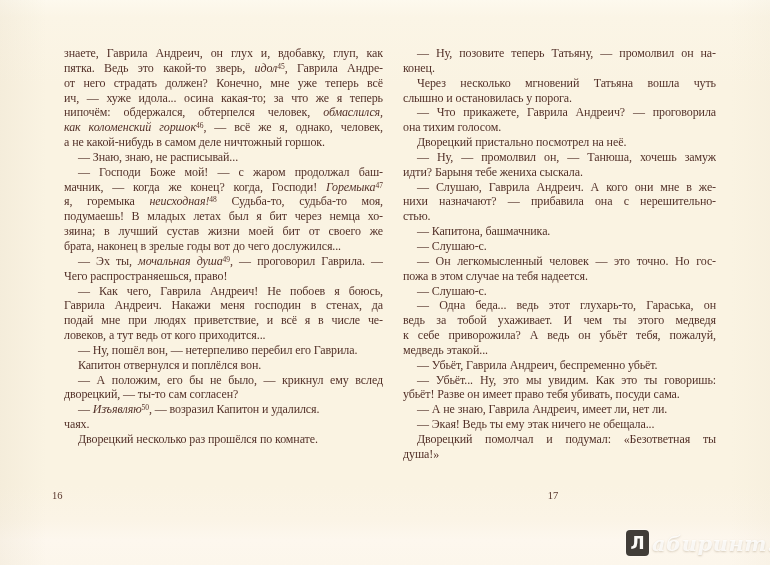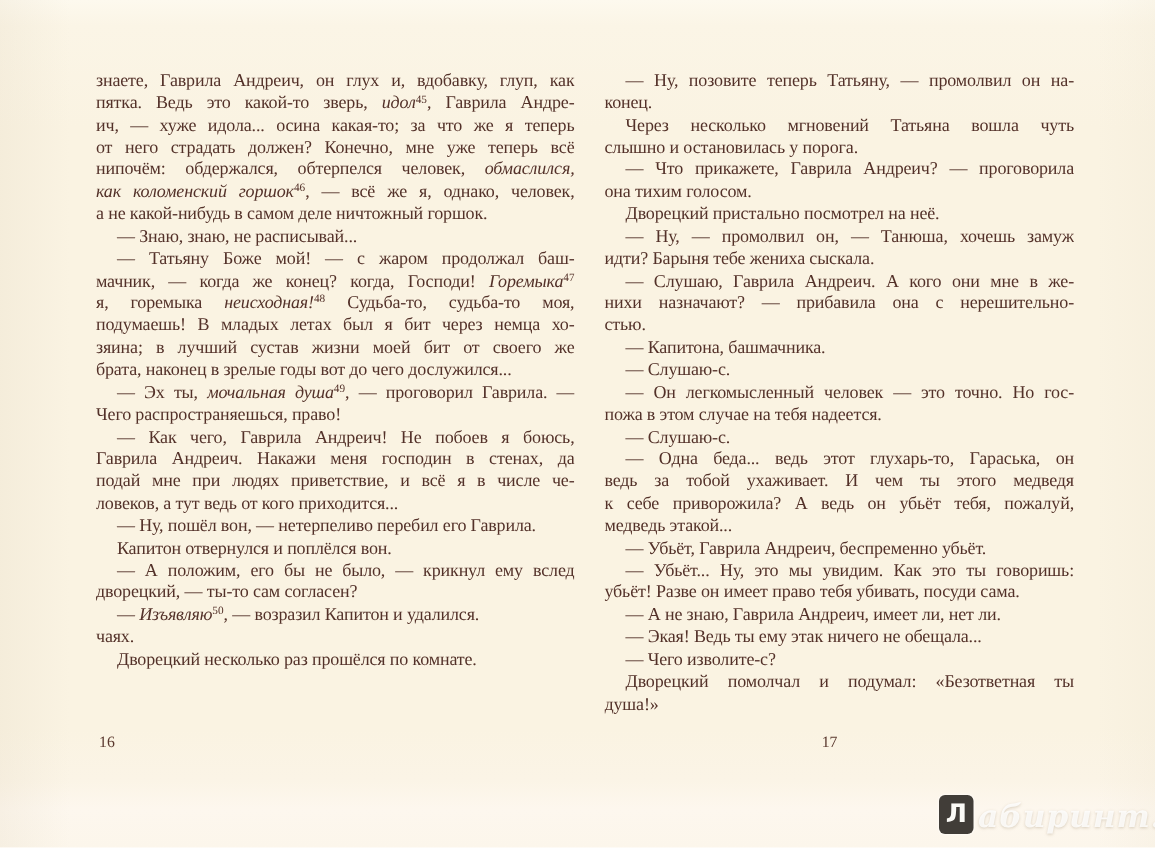--- a/index.html
+++ b/index.html
@@ -45,21 +45,21 @@
     line-height: 0;
     vertical-align: 3.5px;
     letter-spacing: 0;
   }
   .pagenum {
     position: absolute;
     top: 490px;
     font-size: 10.5px;
     color: #5a382e;
   }
-  .pagenum-left  { left: 66px; }
+  .pagenum-left  { left: 52px; }
   .pagenum-right { left: 403px; width: 300px; text-align: center; }
   .watermark {
     position: absolute;
     left: 626px; top: 530px;
     display: flex;
     align-items: center;
   }
   .wm-square {
     width: 23px; height: 26px;
     background: #413d38;
@@ -83,27 +83,27 @@
   }
 </style>
 </head>
 <body>
 
 <div>
 
   <div class="col col-left">
       <div class="line"><span>знаете, Гаврила Андреич, он глух и, вдобавку, глуп, как</span></div>
       <div class="line"><span>пятка. Ведь это какой-то зверь, </span><span class="it">идол</span><sup>45</sup><span>, Гаврила Андре-</span></div>
+      <div class="line"><span>от него страдать должен? Конечно, мне уже теперь всё</span></div>
       <div class="line"><span>ич, — хуже идола... осина какая-то; за что же я теперь</span></div>
-      <div class="line"><span>от него страдать должен? Конечно, мне уже теперь всё</span></div>
       <div class="line"><span>нипочём: обдержался, обтерпелся человек, </span><span class="it">обмаслился,</span></div>
       <div class="line"><span class="it">как коломенский горшок</span><sup>46</sup><span>, — всё же я, однако, человек,</span></div>
       <div class="line end"><span>а не какой-нибудь в самом деле ничтожный горшок.</span></div>
       <div class="line ind end"><span>— Знаю, знаю, не расписывай...</span></div>
-      <div class="line ind"><span>— Татьяну Боже мой! — с жаром продолжал баш-</span></div>
+      <div class="line ind"><span>— Господи Боже мой! — с жаром продолжал баш-</span></div>
       <div class="line"><span>мачник, — когда же конец? когда, Господи! </span><span class="it">Горемыка</span><sup>47</sup></div>
       <div class="line"><span>я, горемыка </span><span class="it">неисходная!</span><sup>48</sup><span> Судьба-то, судьба-то моя,</span></div>
       <div class="line"><span>подумаешь! В младых летах был я бит через немца хо-</span></div>
       <div class="line"><span>зяина; в лучший сустав жизни моей бит от своего же</span></div>
       <div class="line end"><span>брата, наконец в зрелые годы вот до чего дослужился...</span></div>
       <div class="line ind"><span>— Эх ты, </span><span class="it">мочальная душа</span><sup>49</sup><span>, — проговорил Гаврила. —</span></div>
       <div class="line end"><span>Чего распространяешься, право!</span></div>
       <div class="line ind"><span>— Как чего, Гаврила Андреич! Не побоев я боюсь,</span></div>
       <div class="line"><span>Гаврила Андреич. Накажи меня господин в стенах, да</span></div>
       <div class="line"><span>подай мне при людях приветствие, и всё я в числе че-</span></div>
@@ -137,21 +137,20 @@
       <div class="line ind end"><span>— Слушаю-с.</span></div>
       <div class="line ind"><span>— Одна беда... ведь этот глухарь-то, Гараська, он</span></div>
       <div class="line"><span>ведь за тобой ухаживает. И чем ты этого медведя</span></div>
       <div class="line"><span>к себе приворожила? А ведь он убьёт тебя, пожалуй,</span></div>
       <div class="line end"><span>медведь этакой...</span></div>
       <div class="line ind end"><span>— Убьёт, Гаврила Андреич, беспременно убьёт.</span></div>
       <div class="line ind"><span>— Убьёт... Ну, это мы увидим. Как это ты говоришь:</span></div>
       <div class="line end"><span>убьёт! Разве он имеет право тебя убивать, посуди сама.</span></div>
       <div class="line ind end"><span>— А не знаю, Гаврила Андреич, имеет ли, нет ли.</span></div>
       <div class="line ind end"><span>— Экая! Ведь ты ему этак ничего не обещала...</span></div>
-      <div class="line ind end"><span>— Чего изволите-с?</span></div>
       <div class="line ind"><span>Дворецкий помолчал и подумал: «Безответная ты</span></div>
       <div class="line end"><span>душа!»</span></div>
     </div>
 
   <div class="pagenum pagenum-left">16</div>
 
   <div class="pagenum pagenum-right">17</div>
 
   <div class="watermark">
     <span class="wm-square">Л</span>

